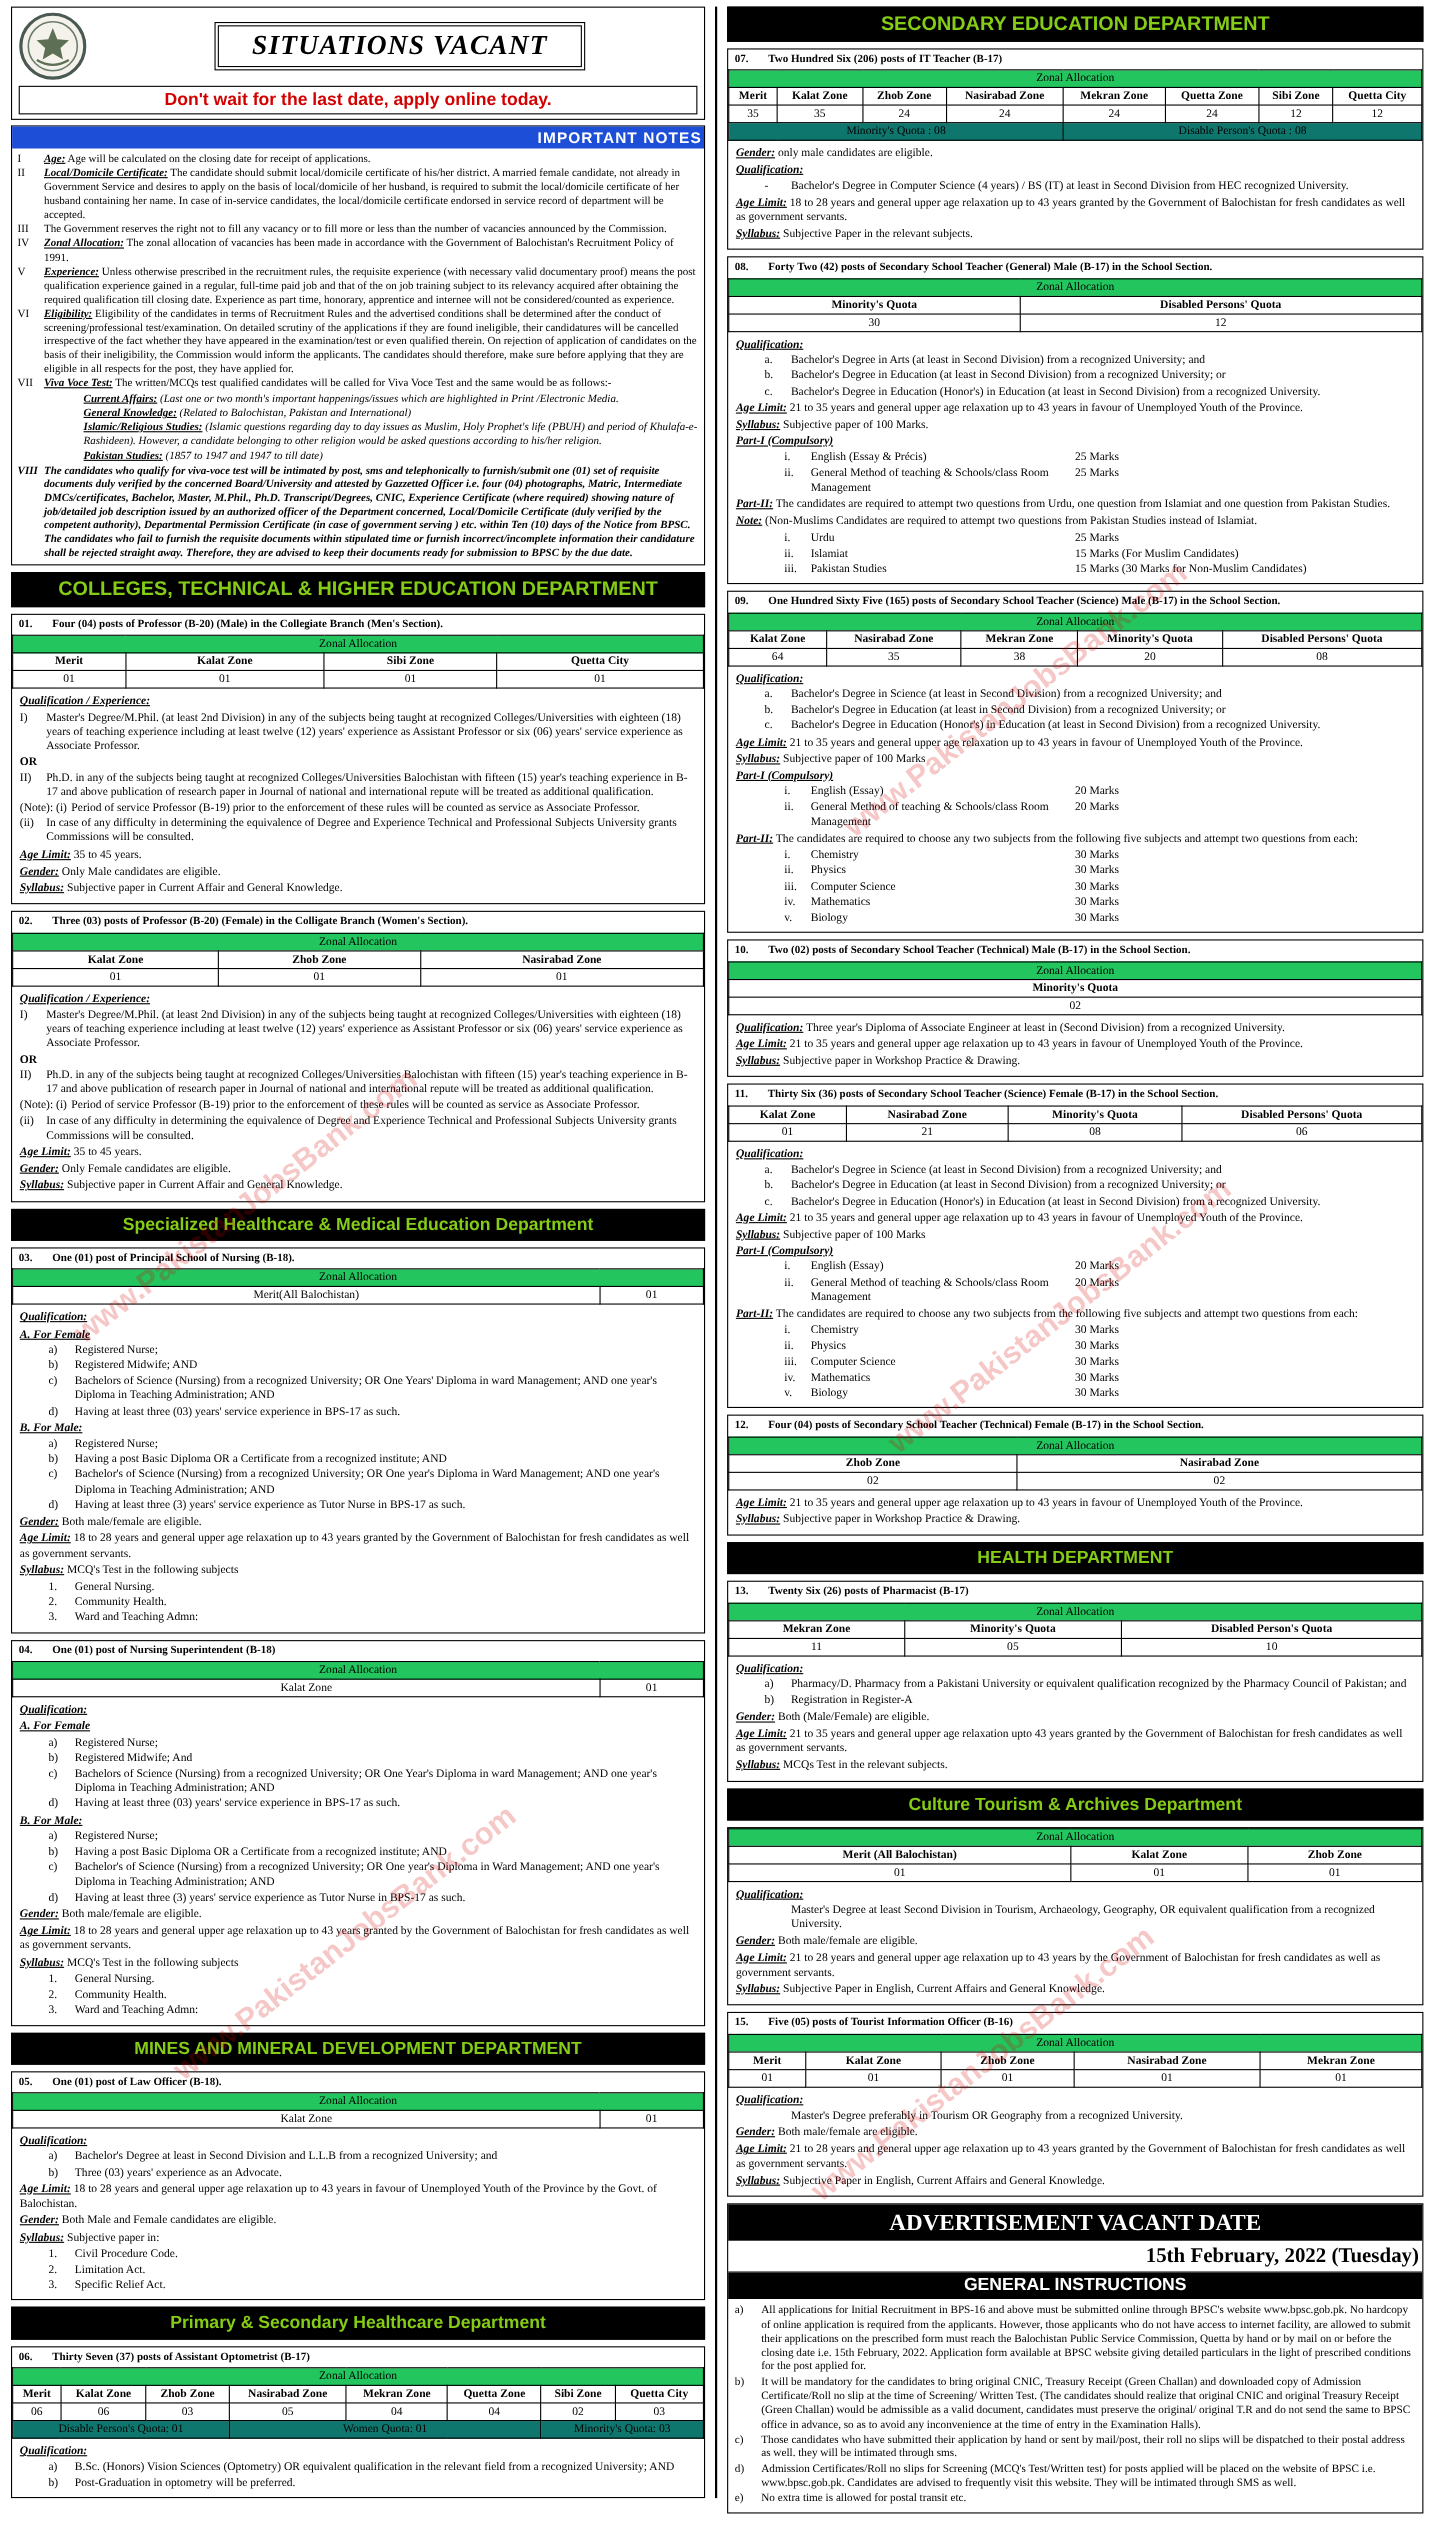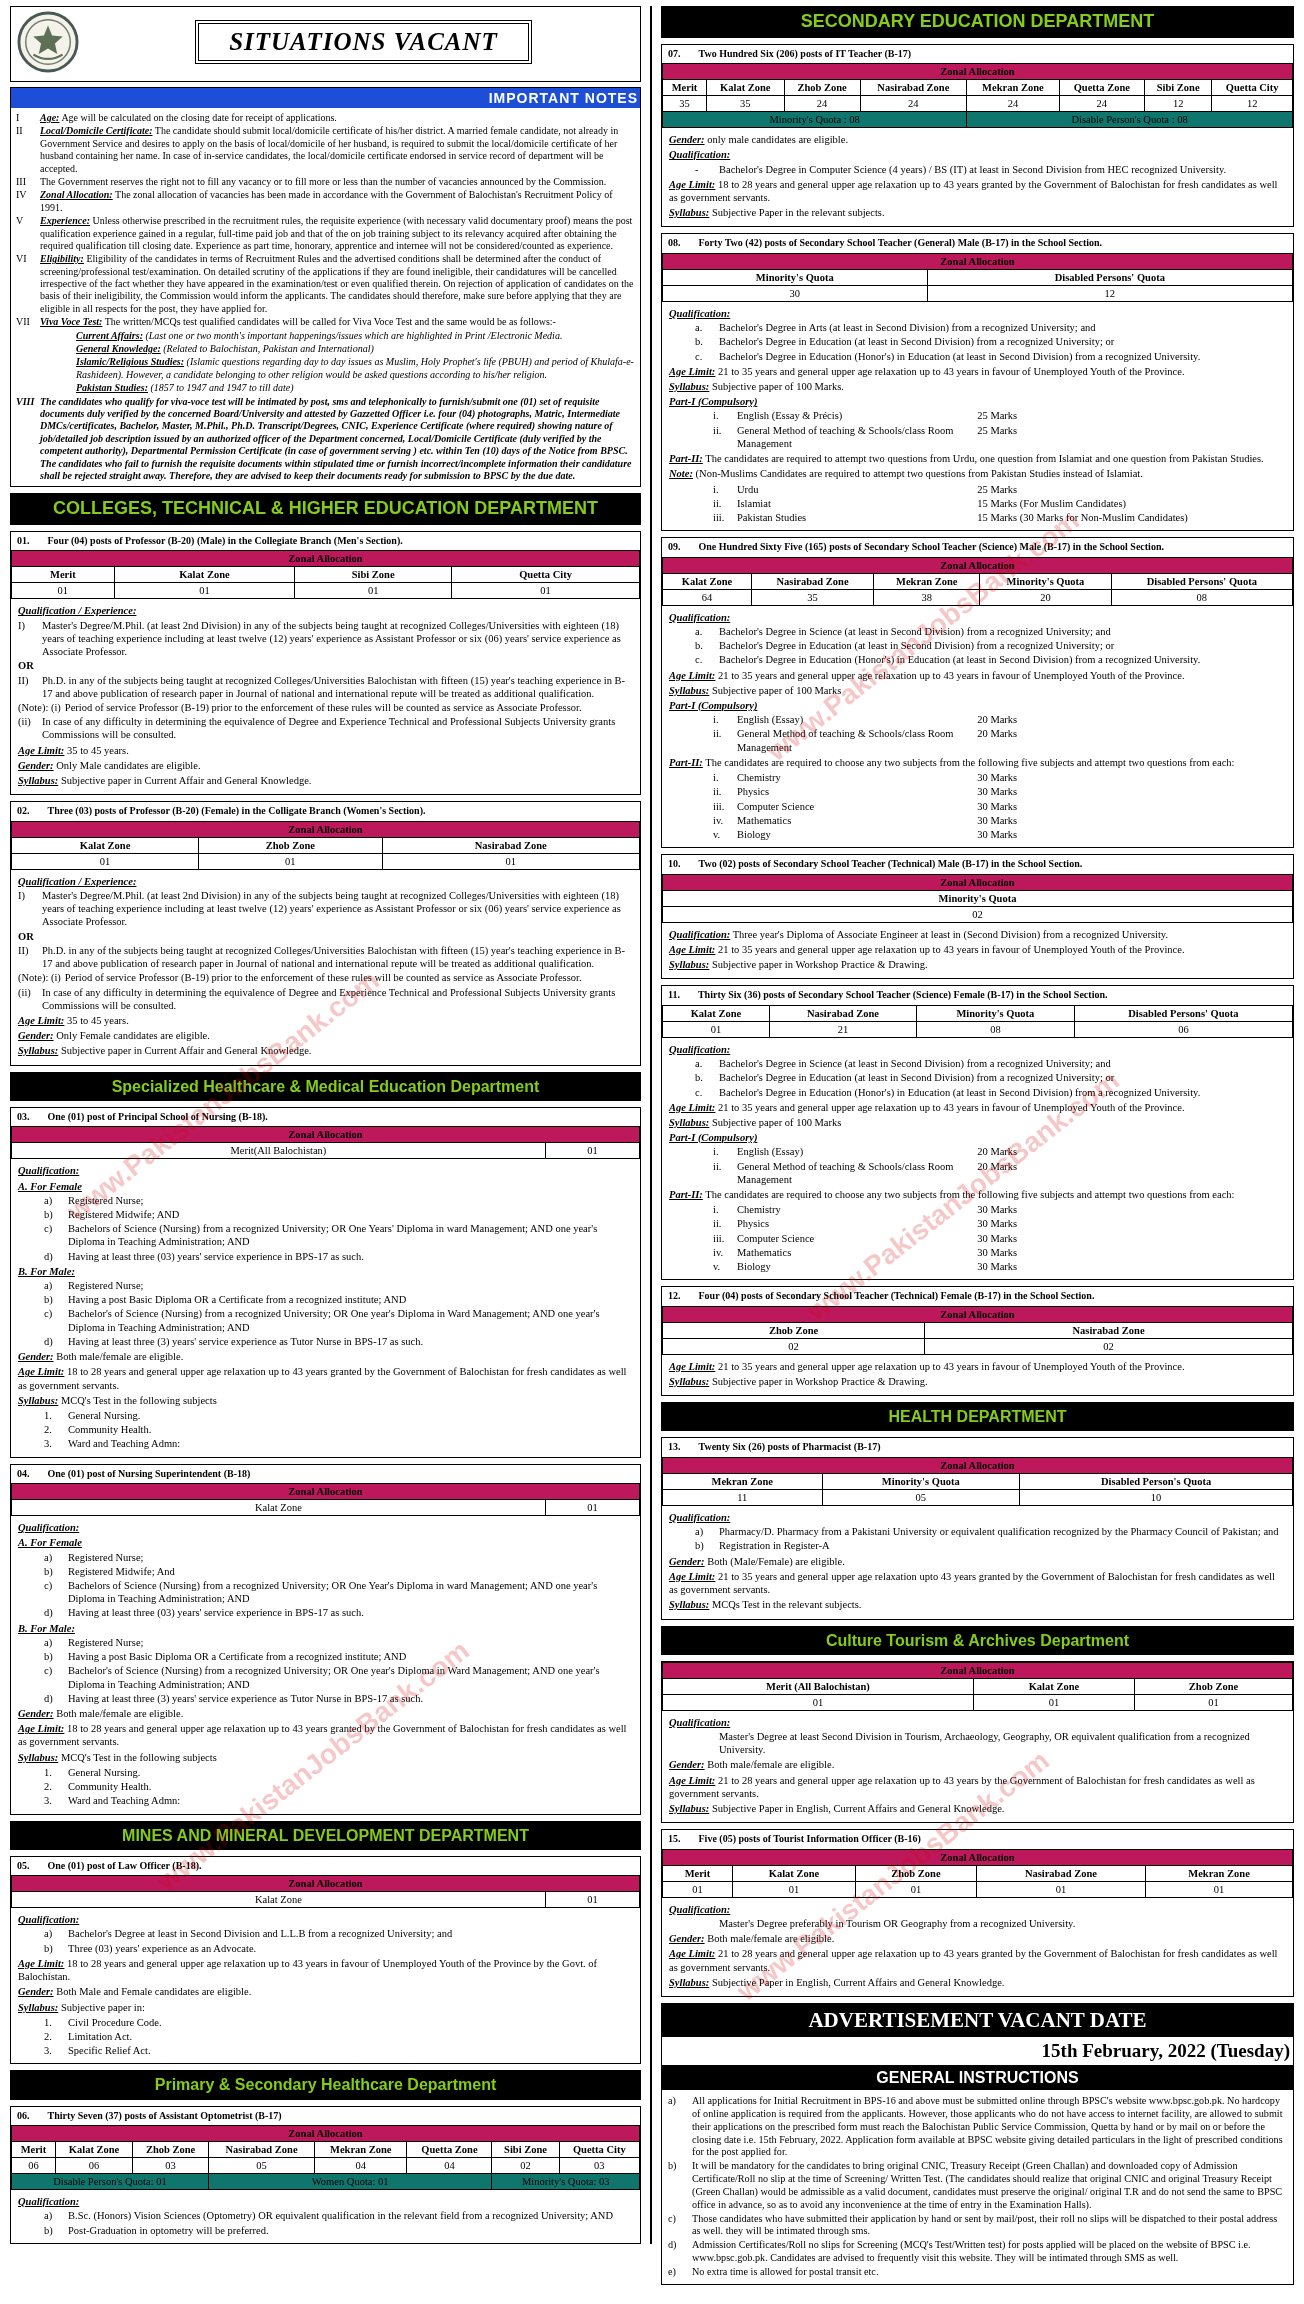--- a/index.html
+++ b/index.html
@@ -27,21 +27,21 @@
   
   .dept-bar{background:#000;color:#84cc16;border:1px solid #000;text-align:center;font-weight:bold;font-family:"Liberation Sans",sans-serif;font-size:16px;padding:4px 6px;margin-top:6px;line-height:1.2}
   .dept-bar.big{font-size:18px}
 
   
   .post{border:1px solid #000;margin-top:6px}
   .post-title{display:flex;gap:18px;font-weight:bold;font-size:10px;padding:3px 6px;line-height:1.25}
   .post-no{flex:0 0 auto}
   .ztable{width:100%;border-collapse:collapse;text-align:center;font-size:10.5px}
   .ztable th,.ztable td{border:1px solid #000;padding:2px 3px}
-  .ztable .ztt{background:#be185d;font-weight:bold}
+  .ztable .ztt{background:#22c55e;font-weight:normal}
   .ztable .ztf{background:#0f766e;font-weight:normal}
   .zt-rows td:first-child{width:85%;text-align:center}
   .post-body{padding:3px 7px 5px;font-size:10.5px;line-height:1.26}
   .qhead,.qsub,.phead{font-weight:bold;font-style:italic;text-decoration:underline;margin:2px 0 1px}
   .kv{margin:2px 0}
   .kvl{font-weight:bold;font-style:italic;text-decoration:underline}
 
   
   .li{display:flex;margin:1px 0}
   .li .ln{flex:0 0 auto;min-width:24px;padding-right:4px}
@@ -86,20 +86,21 @@
               <circle cx="32" cy="32" r="30" fill="#f4f2ea" stroke="#4a5a52" stroke-width="3"></circle>
               <circle cx="32" cy="32" r="23" fill="none" stroke="#6b7c6e" stroke-width="1.5"></circle>
               <path d="M32 15 l4.2 10.4 11 .9 -8 7.3 2.3 10.8 -9.5 -5.6 -9.5 5.6 2.3 -10.8 -8 -7.3 11 -.9 z" fill="#5d6f55"></path>
               <path d="M17 45 q15 9 30 0" stroke="#5d6f55" fill="none" stroke-width="2.2"></path>
             </svg>
           </div>
           <div class="mast-title-wrap">
             <span class="mast-title">SITUATIONS VACANT</span>
           </div>
         </div>
+        <div class="apply-banner">Don't wait for the last date, apply online today.</div>
       </div>
 
       <div class="notes-box">
         <div class="notes-title">IMPORTANT NOTES</div>
         <div class="notes-list">
             <div class="li">
               <span class="ln">I</span>
               <span class="lt"><b class="kvl">Age:</b> Age will be calculated on the closing date for receipt of applications.</span>
             </div>
             <div class="li">

